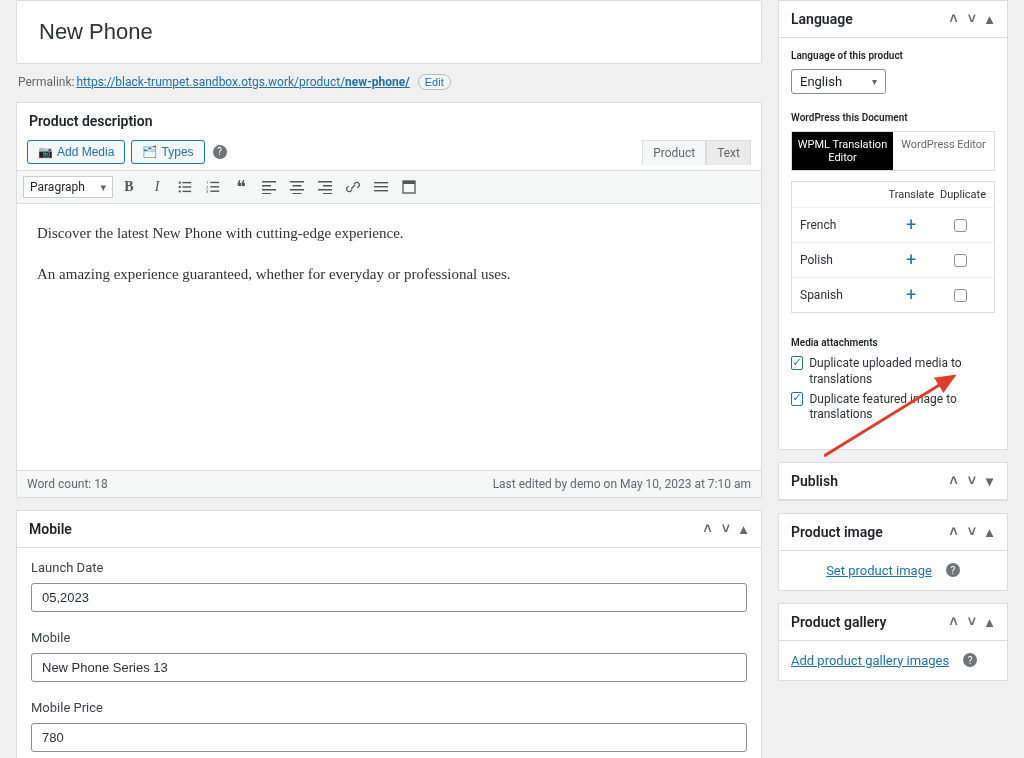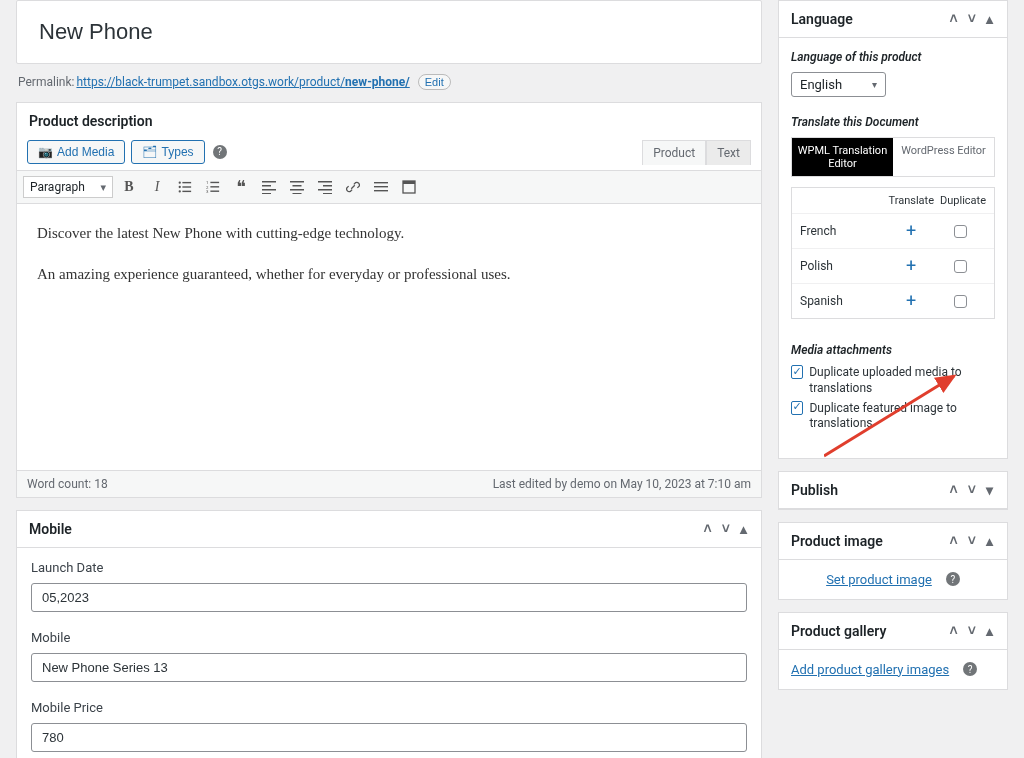--- a/index.html
+++ b/index.html
@@ -171,21 +171,21 @@
     border:1px solid #8c8f94;
     border-radius:3px;
     padding:6px 10px;
     font-size:13px;
     color:#2c3338;
   }
   .field { margin-bottom:18px; }
   .field:last-child { margin-bottom:0; }
 
   
-  .sec-label { font-size:12px; font-weight:600; margin-bottom:8px; color:#1d2327;font-style:italic; }
+  .sec-label { font-size:10px; font-weight:600; margin-bottom:8px; color:#1d2327; }
   .select {
     border:1px solid #8c8f94; border-radius:3px;
     padding:4px 8px; background:#fff;
     display:inline-flex; align-items:center; gap:8px;
     font-size:13px; min-width:95px; justify-content:space-between;
     cursor:pointer;
   }
   .arrow-down::after { content:"\25BE"; font-size:10px; color:#646970; margin-left:6px;}
   .sidepanel-body { padding:12px; font-size:13px; }
   .sidepanel-body .row { margin-bottom:14px; }
@@ -349,21 +349,21 @@
           </span>
           <span class="tb-btn">
              <svg width="14" height="14" viewBox="0 0 14 14">
                 <rect x="1" y="1" width="12" height="12" fill="none" stroke="#555" stroke-width="1.3"></rect>
                 <rect x="1" y="1" width="12" height="3" fill="#555"></rect>
               </svg>
           </span>
         </div>
 
         <div class="content-area">
-          <p>Discover the latest New Phone with cutting-edge technology.</p>
+          <p>Discover the latest New Phone with cutting-edge experience.</p>
           <p>An amazing experience guaranteed, whether for everyday or professional uses.</p>
         </div>
 
         <div class="editor-footer">
           <span>Word count: 18</span>
           <span>Last edited by demo on May 10, 2023 at 7:10 am</span>
         </div>
       </div>
     </div>
 
@@ -407,21 +407,21 @@
       </div>
       <div class="sidepanel-body">
         <div class="row">
           <div class="sec-label">Language of this product</div>
           <div class="select arrow-down">
               <span>English</span>
             </div>
         </div>
 
         <div class="row" style="margin-top:18px;">
-          <div class="sec-label">Translate this Document</div>
+          <div class="sec-label">WordPress this Document</div>
           <div class="editor-toggle">
             <div class="opt black">WPML Translation Editor</div>
             <div class="opt gray">WordPress Editor</div>
           </div>
 
           <div class="trans-table">
             <div class="thead">
               <span class="c1"></span>
               <span>Translate</span>
               <span>Duplicate</span>

